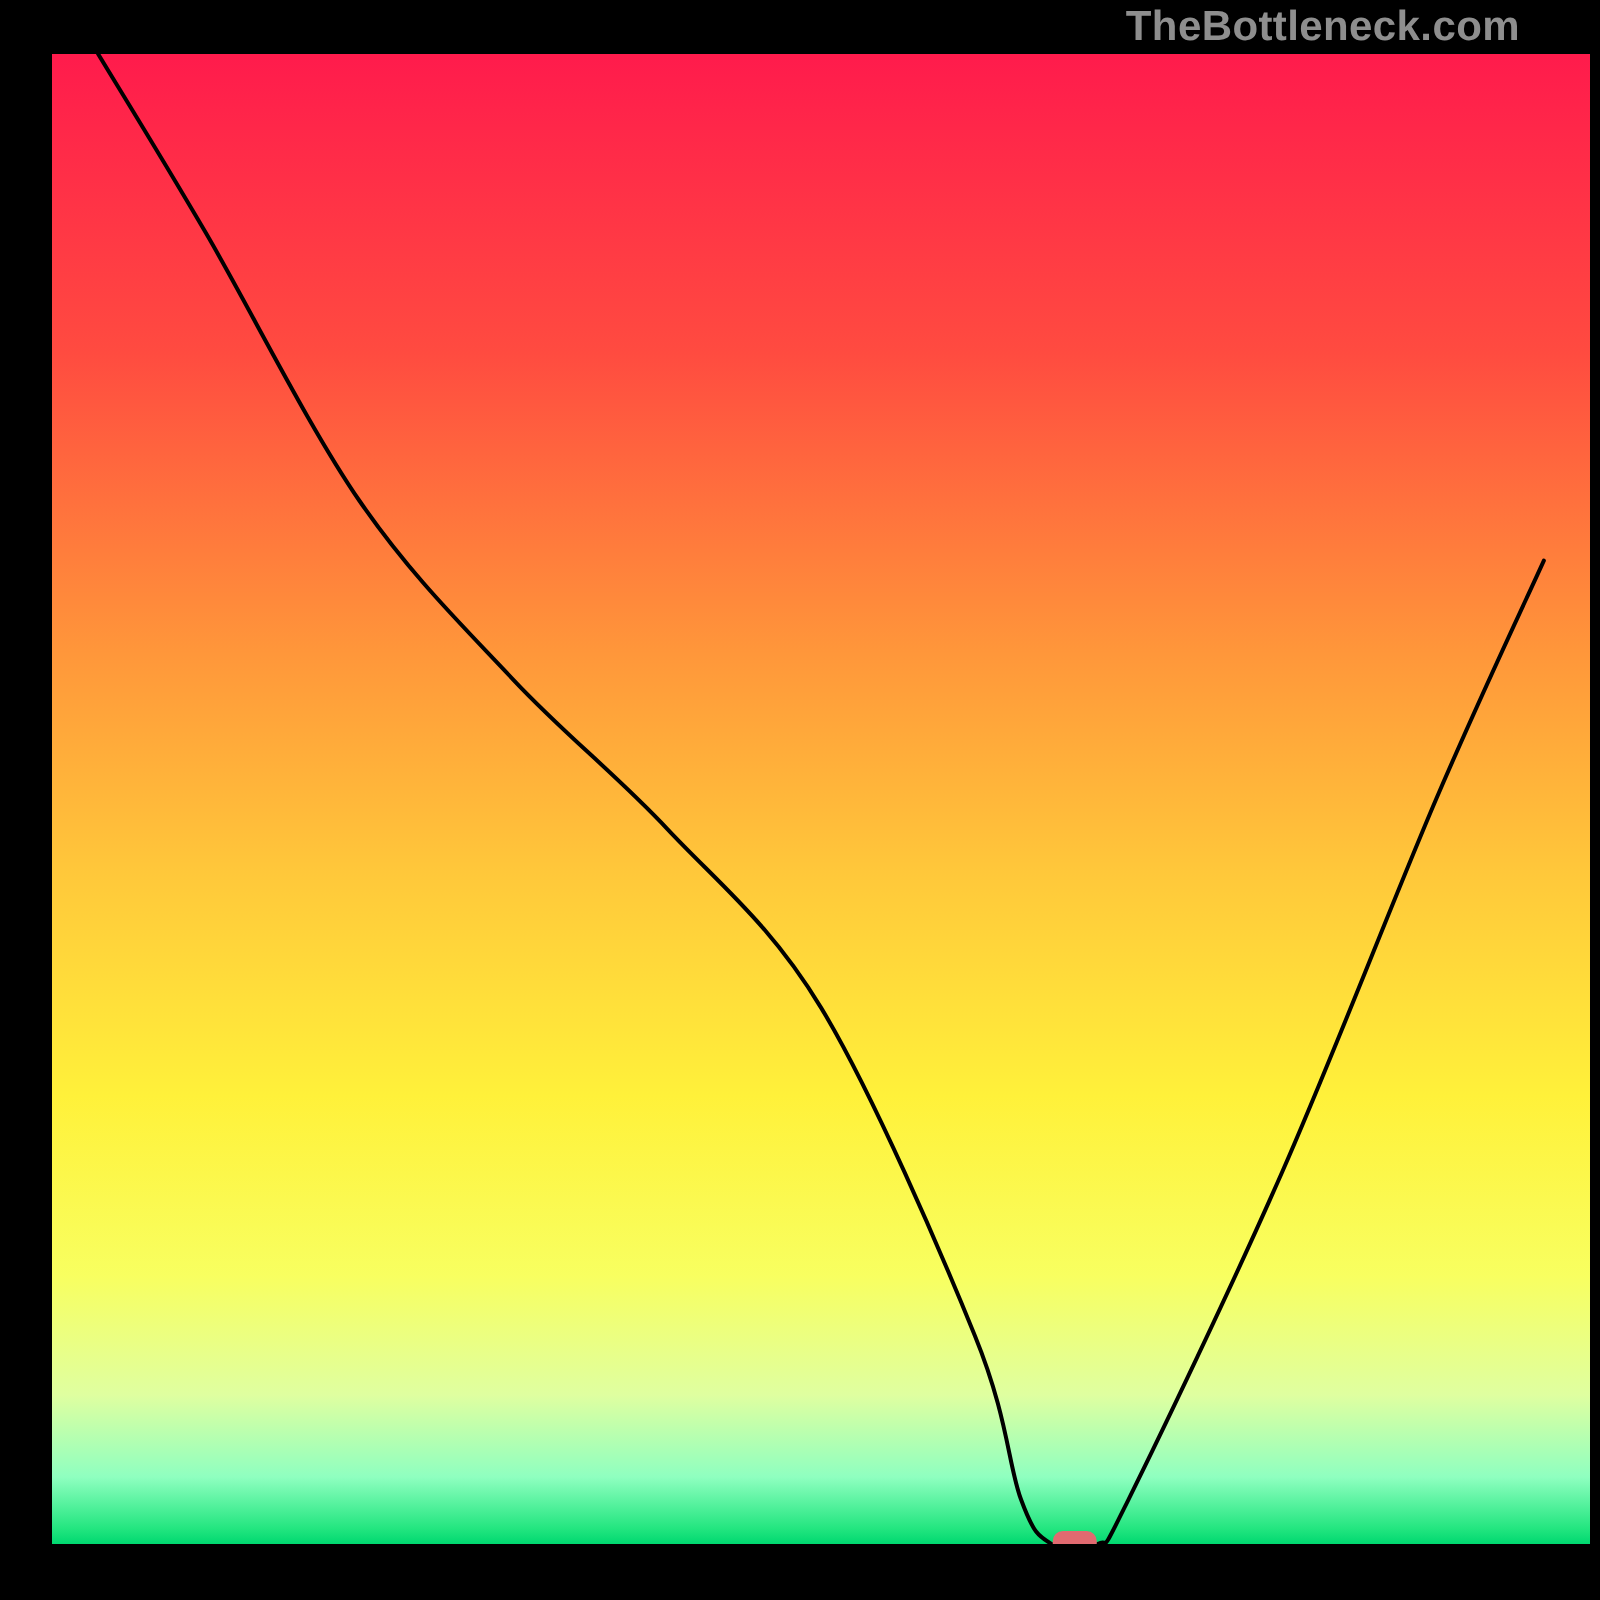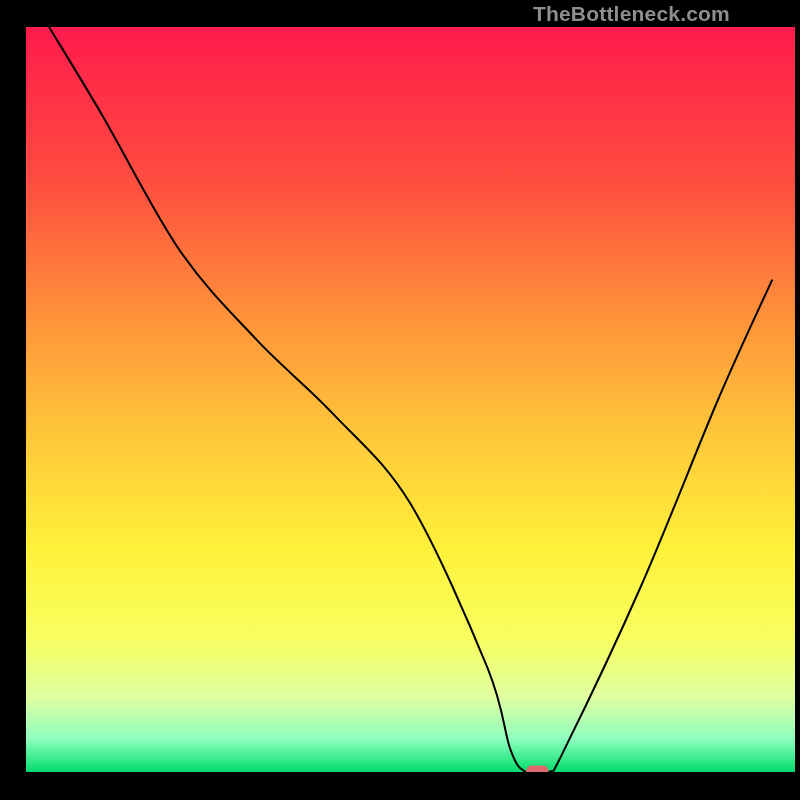--- a/index.html
+++ b/index.html
@@ -7,20 +7,21 @@
     padding: 0;
     width: 800px;
     height: 800px;
     background: #000;
     overflow: hidden;
   }
   .stage {
     position: relative;
     width: 740px;
     height: 800px;
+    padding-left: 30px;
   }
   svg {
     position: absolute;
     left: 0;
     top: 0;
   }
   .watermark {
     position: absolute;
     top: 2px;
     right: 10px;

